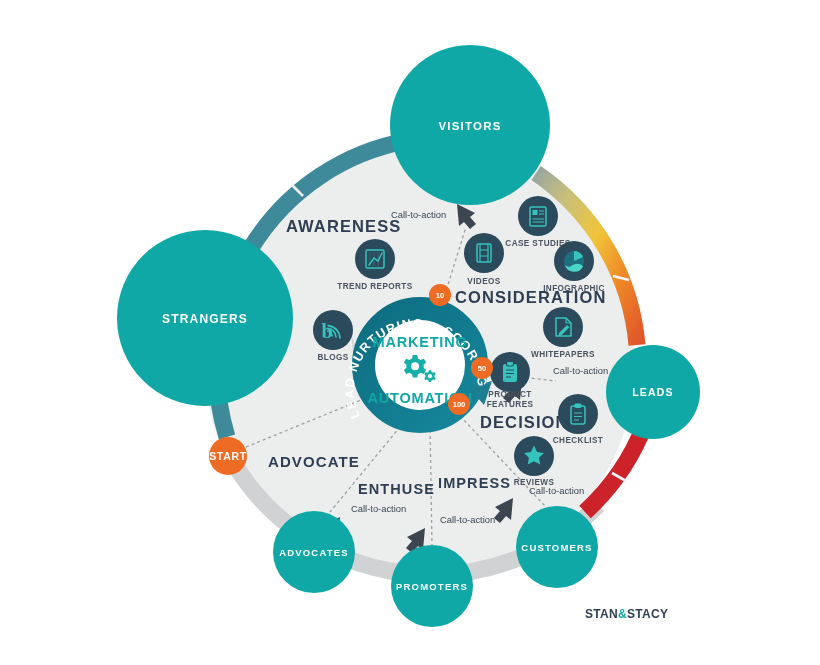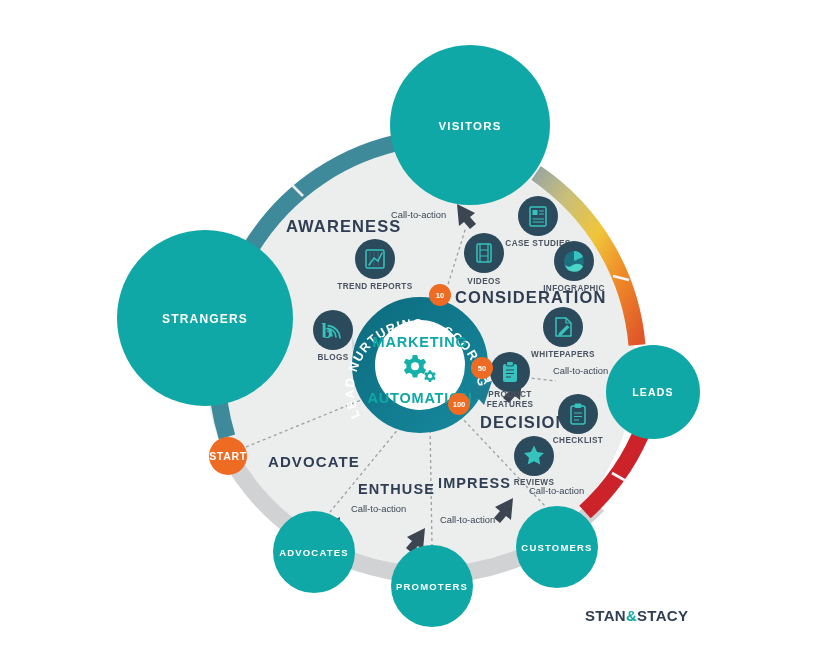--- a/index.html
+++ b/index.html
@@ -77,21 +77,21 @@
     fill: #ffffff;
     font-size: 12.6px;
     letter-spacing: 1.4px;
   }
   .brand {
     position: absolute;
     left: 585px;
     top: 607px;
     font-family: "Liberation Sans", sans-serif;
     font-weight: bold;
-    font-size: 15px;
+    font-size: 12px;
     letter-spacing: .3px;
     color: #2f3e52;
     white-space: nowrap;
   }
   .brand .amp { color: #12a9a7; font-weight: bold; }
 </style>
 </head>
 <body>
 
 <div id="stage">

